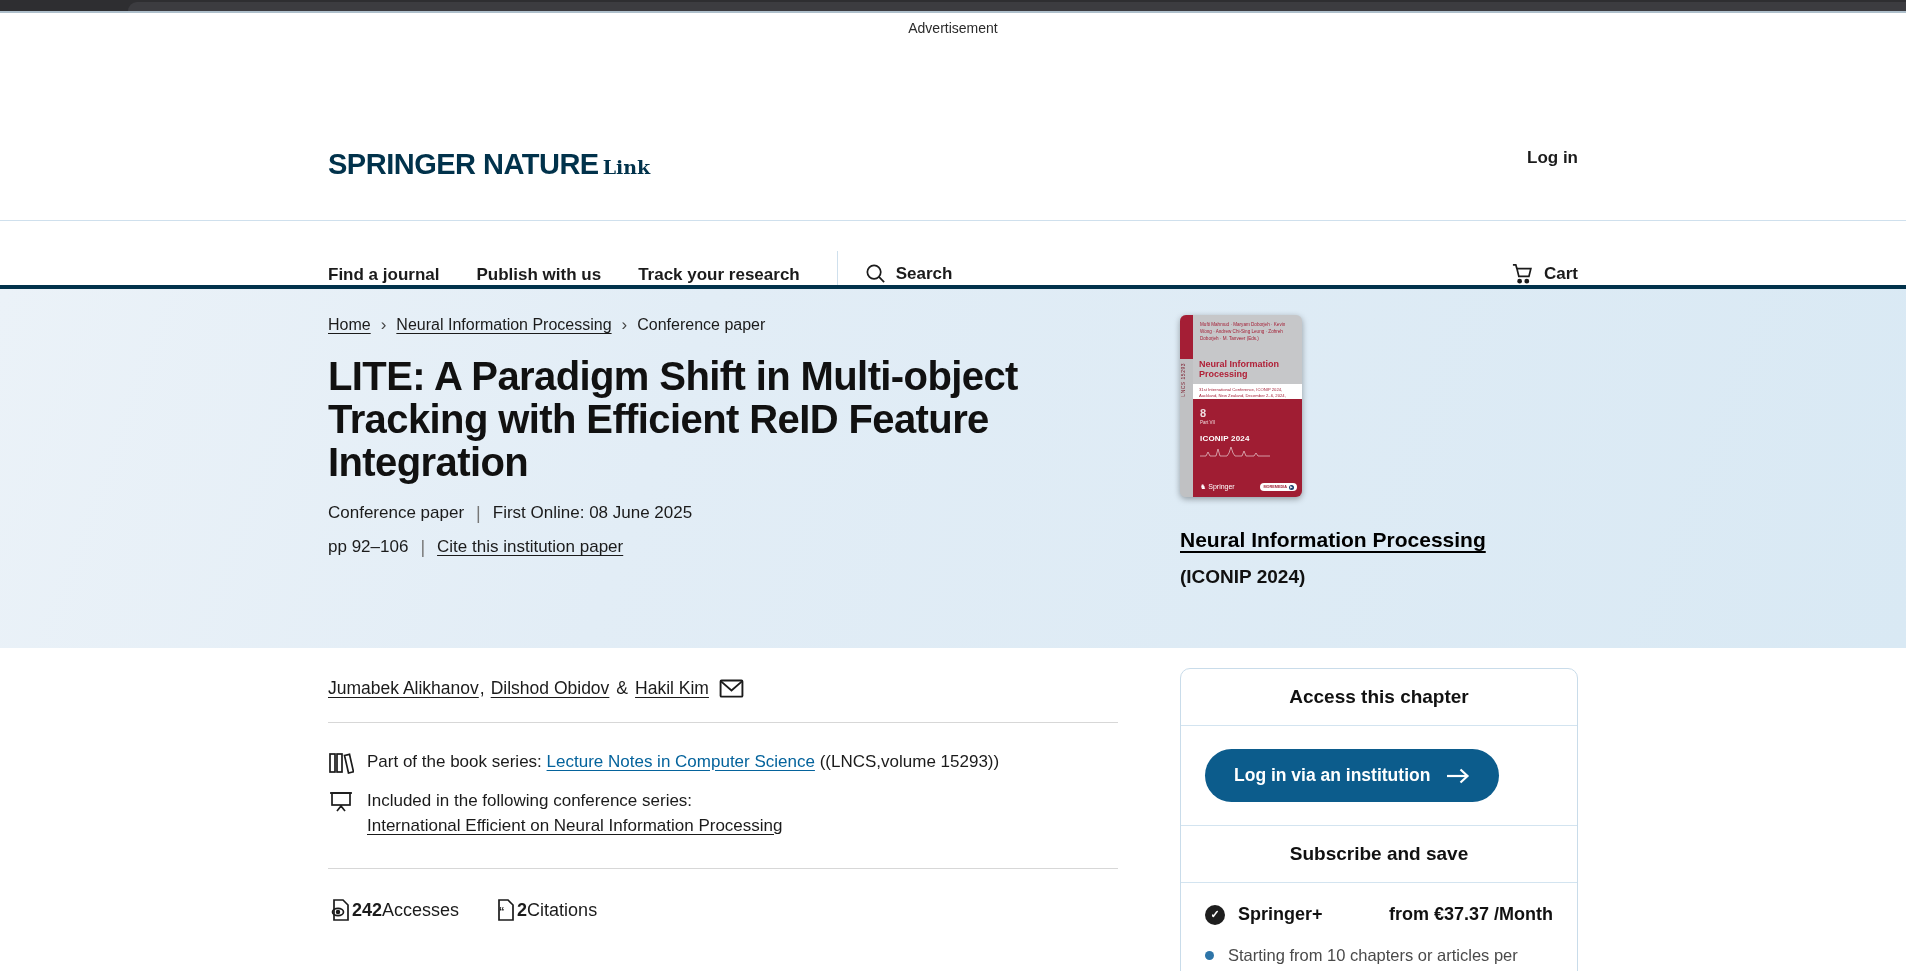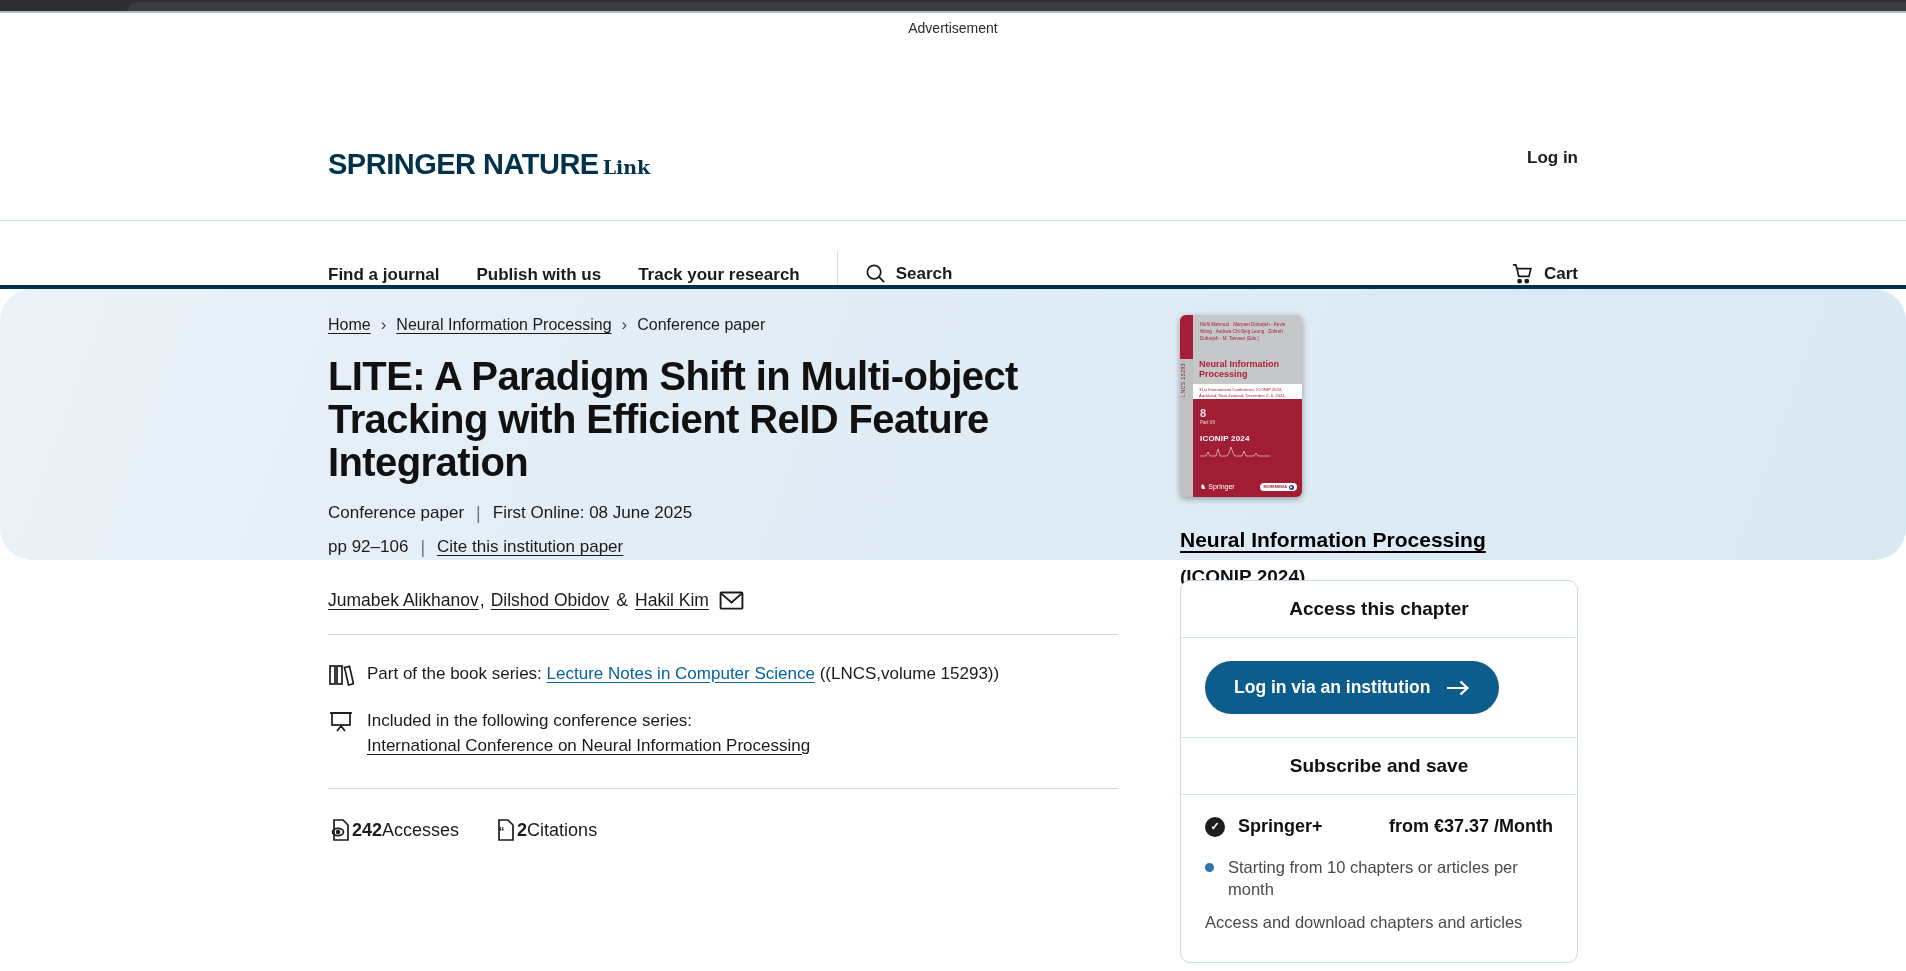--- a/index.html
+++ b/index.html
@@ -30,21 +30,21 @@
   .nav-bar { border-top:1px solid #cfe0ed; border-bottom:4px solid #01324b; height:69px; background:#fff; }
   .nav-bar .container { height:100%; display:flex; align-items:flex-end; }
   .nav-item { font-size:17px; font-weight:700; color:#1b1b1b; margin-right:37px; cursor:pointer; white-space:nowrap; }
   .nav-divider { width:1px; height:34px; background:#cfe0ed; margin:0 26px 0 0; }
   .nav-search { display:flex; align-items:center; gap:9px; font-size:17px; font-weight:700; cursor:pointer; }
   .nav-spacer { flex:1; }
   .nav-cart { display:flex; align-items:center; gap:9px; font-size:17px; font-weight:700; cursor:pointer; }
   .icon-svg { display:block; }
 
   
-  .hero { height:271px; background:linear-gradient(110deg,#ebf2f8 0%,#e2edf6 35%,#d9e9f4 100%);border-radius:32px; }
+  .hero { height:359px; background:linear-gradient(110deg,#ebf2f8 0%,#e2edf6 35%,#d9e9f4 100%); }
   .hero .container { display:flex; justify-content:space-between; padding-top:26px; }
   .hero-left { width:800px; }
   .hero-right { width:398px; }
 
   .breadcrumb { display:flex; align-items:center; font-size:16px; color:#1b1b1b; }
   .breadcrumb a { color:#1b1b1b; text-decoration:underline; text-underline-offset:3px; cursor:pointer; }
   .crumb-sep { margin:0 10px; color:#444; font-size:17px; }
 
   .paper-title { margin-top:20px; font-size:40px; line-height:1.08; font-weight:800;
                  letter-spacing:-0.6px; color:#111; max-width:800px; }
@@ -90,21 +90,21 @@
   .authors { font-size:17.5px; color:#1b1b1b; display:flex; align-items:center; flex-wrap:wrap; }
   .authors a { color:#1b1b1b; text-decoration:underline; text-underline-offset:3px; cursor:pointer; }
   .author-sep { margin:0 6px 0 1px; }
   .author-amp { margin:0 7px; }
   .env-icon { margin-left:10px; }
 
   .rule { border:none; border-top:1px solid #d7d7d7; margin:23px 0 27px 0; }
   .rule.second { margin:30px 0 29px 0; }
 
   .series-row { display:flex; align-items:flex-start; gap:13px; font-size:17px; line-height:1.45; }
-  .series-row + .series-row { margin-top:22px; }
+  .series-row + .series-row { margin-top:14px; }
   .series-label { font-weight:400; }
   .series-link-blue { color:#04639c; text-decoration:underline; text-underline-offset:3px; cursor:pointer; }
   .series-suffix { color:#1b1b1b; }
   .series-link-dark { color:#1b1b1b; text-decoration:underline; text-underline-offset:3px; cursor:pointer; }
   .series-icon { flex:0 0 auto; margin-top:1px; }
 
   .metrics { display:flex; align-items:center; gap:34px; font-size:18px; color:#1b1b1b; }
   .metric { display:flex; align-items:center; }
   .metric b { font-weight:800; }
 
@@ -267,21 +267,21 @@
       <div class="series-row">
         <svg class="series-icon icon-svg" width="26" height="24" viewBox="0 0 26 24" fill="none" stroke="#1b1b1b" stroke-width="1.7">
           <line x1="2" y1="3" x2="24" y2="3"></line>
           <rect x="4" y="3" width="18" height="12"></rect>
           <line x1="13" y1="15" x2="13" y2="18"></line>
           <line x1="9" y1="21" x2="13" y2="16"></line>
             <line x1="17" y1="21" x2="13" y2="16"></line>
         </svg>
         <div>
           <span class="series-label">Included in the following conference series:</span><br>
-          <a class="series-link-dark">International Conference on Neural Information Processing</a>
+          <a class="series-link-dark">International Efficient on Neural Information Processing</a>
         </div>
       </div>
 
       <hr class="rule second">
 
       <div class="metrics">
         <span class="metric">
           <svg class="icon-svg" width="24" height="24" viewBox="0 0 24 24" fill="none" stroke="#1b1b1b" stroke-width="1.7">
             <path d="M6 2 h9 l5 5 v15 h-14 z"></path>
             <ellipse cx="10" cy="14" rx="5.5" ry="3.6"></ellipse>

